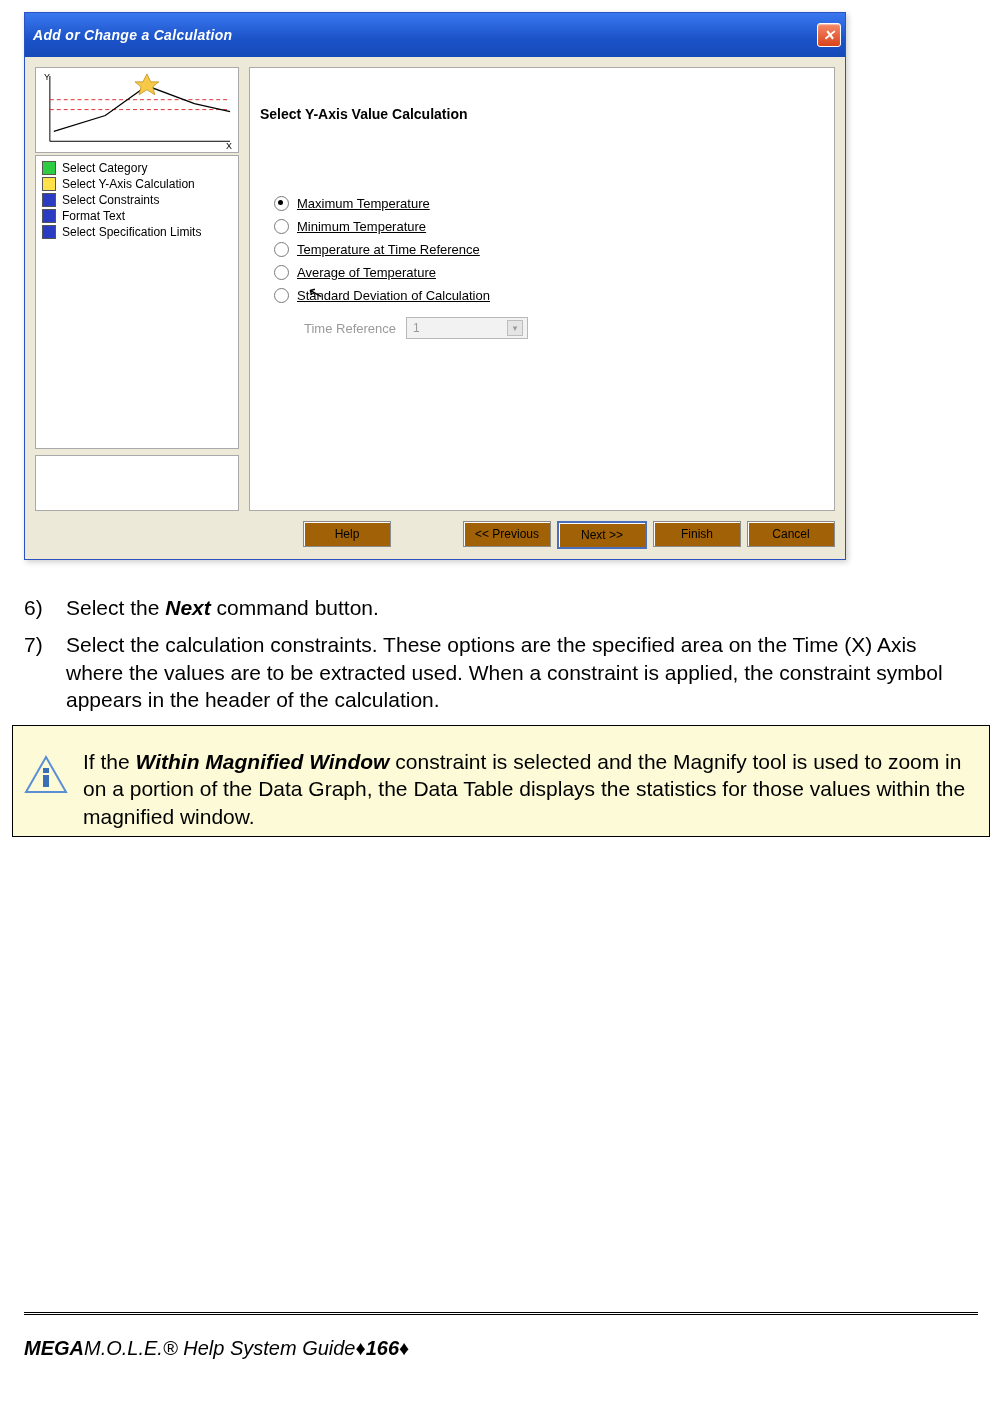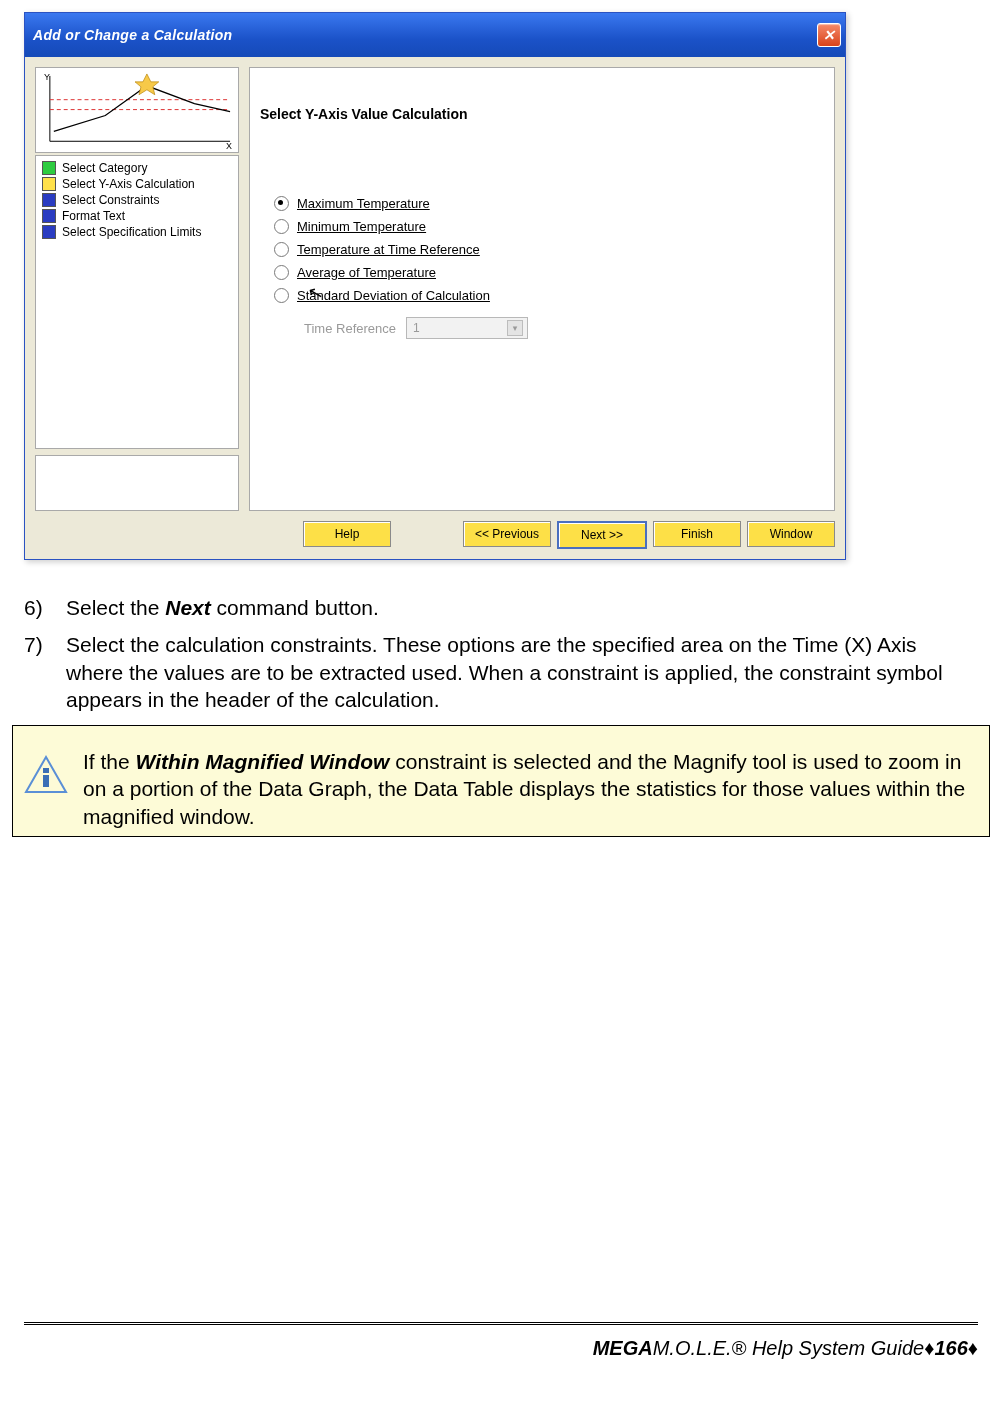--- a/index.html
+++ b/index.html
@@ -177,21 +177,21 @@
   .button-row {
     display:flex;
     justify-content:flex-end;
     gap:6px;
     padding: 10px;
     background:#ece9d8;
   }
   .btn {
     min-width: 86px;
     height: 24px;
-    background: #fde047;
+    background: #a16207;
     border: 1px solid #8a8a8a;
     font-size: 12px;
     display:flex;
     align-items:center;
     justify-content:center;
     cursor:pointer;
     box-shadow: inset 1px 1px 0 #fff;
   }
   .btn.default {
     border: 2px solid #4a6fbf;
@@ -225,23 +225,23 @@
     flex: 0 0 46px;
     margin-top: 6px;
   }
   
   .footer {
     position: absolute;
     bottom: 0;
     left: 24px;
     right: 24px;
     border-top: 3px double #000;
-    padding-top: 12px;
-    display:flex;
-    justify-content:flex-end;
+    padding-top: 22px;
+    display:flex;
+    justify-content:flex-start;
     font-size: 20px;
     font-weight: bold;
     font-style: italic;
   }
   .diamond { font-style: normal; font-weight: normal; }
   .page-wrap { position: relative; min-height: 1424px; }
 </style>
 </head>
 <body>
 
@@ -328,21 +328,21 @@
         </div>
       </div>
     </div>
 
     <div class="button-row">
       <div class="btn">Help</div>
       <div style="width:60px"></div>
       <div class="btn">&lt;&lt; Previous</div>
       <div class="btn default">Next &gt;&gt;</div>
       <div class="btn">Finish</div>
-      <div class="btn">Window</div>
+      <div class="btn">Cancel</div>
     </div>
   </div>
 
   <div class="doc-text">
     <div class="doc-item">
       <div class="doc-num">6)</div>
       <div class="doc-body">
         <span>Select the </span><strong><em>Next</em></strong><span> command button.</span>
       </div>
     </div>

